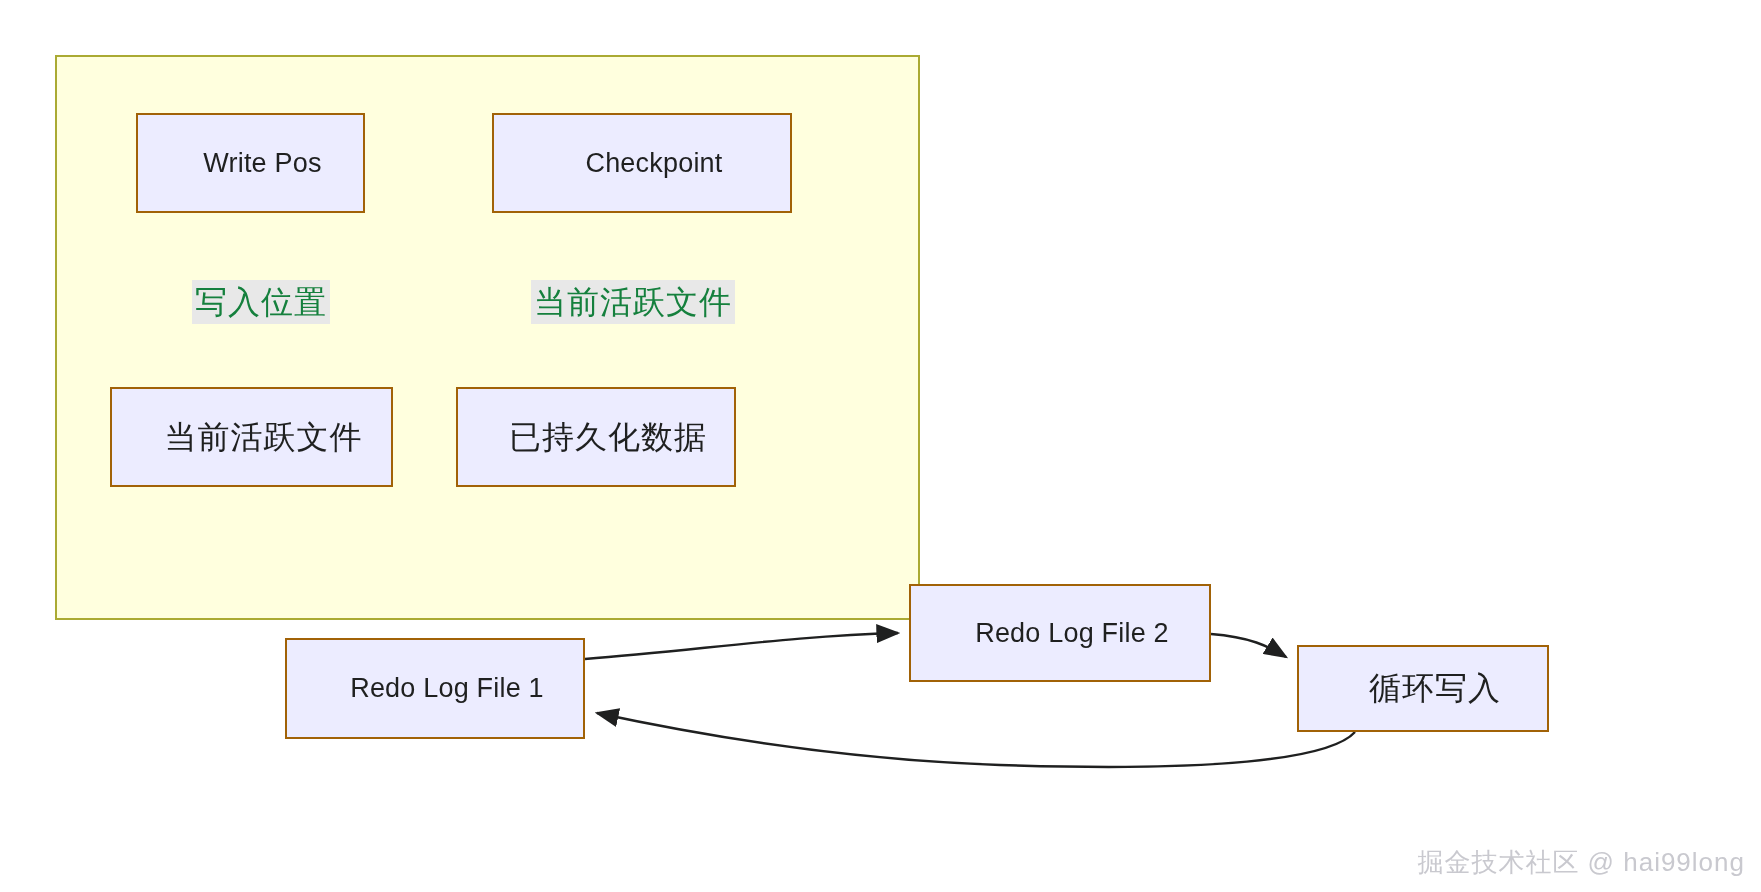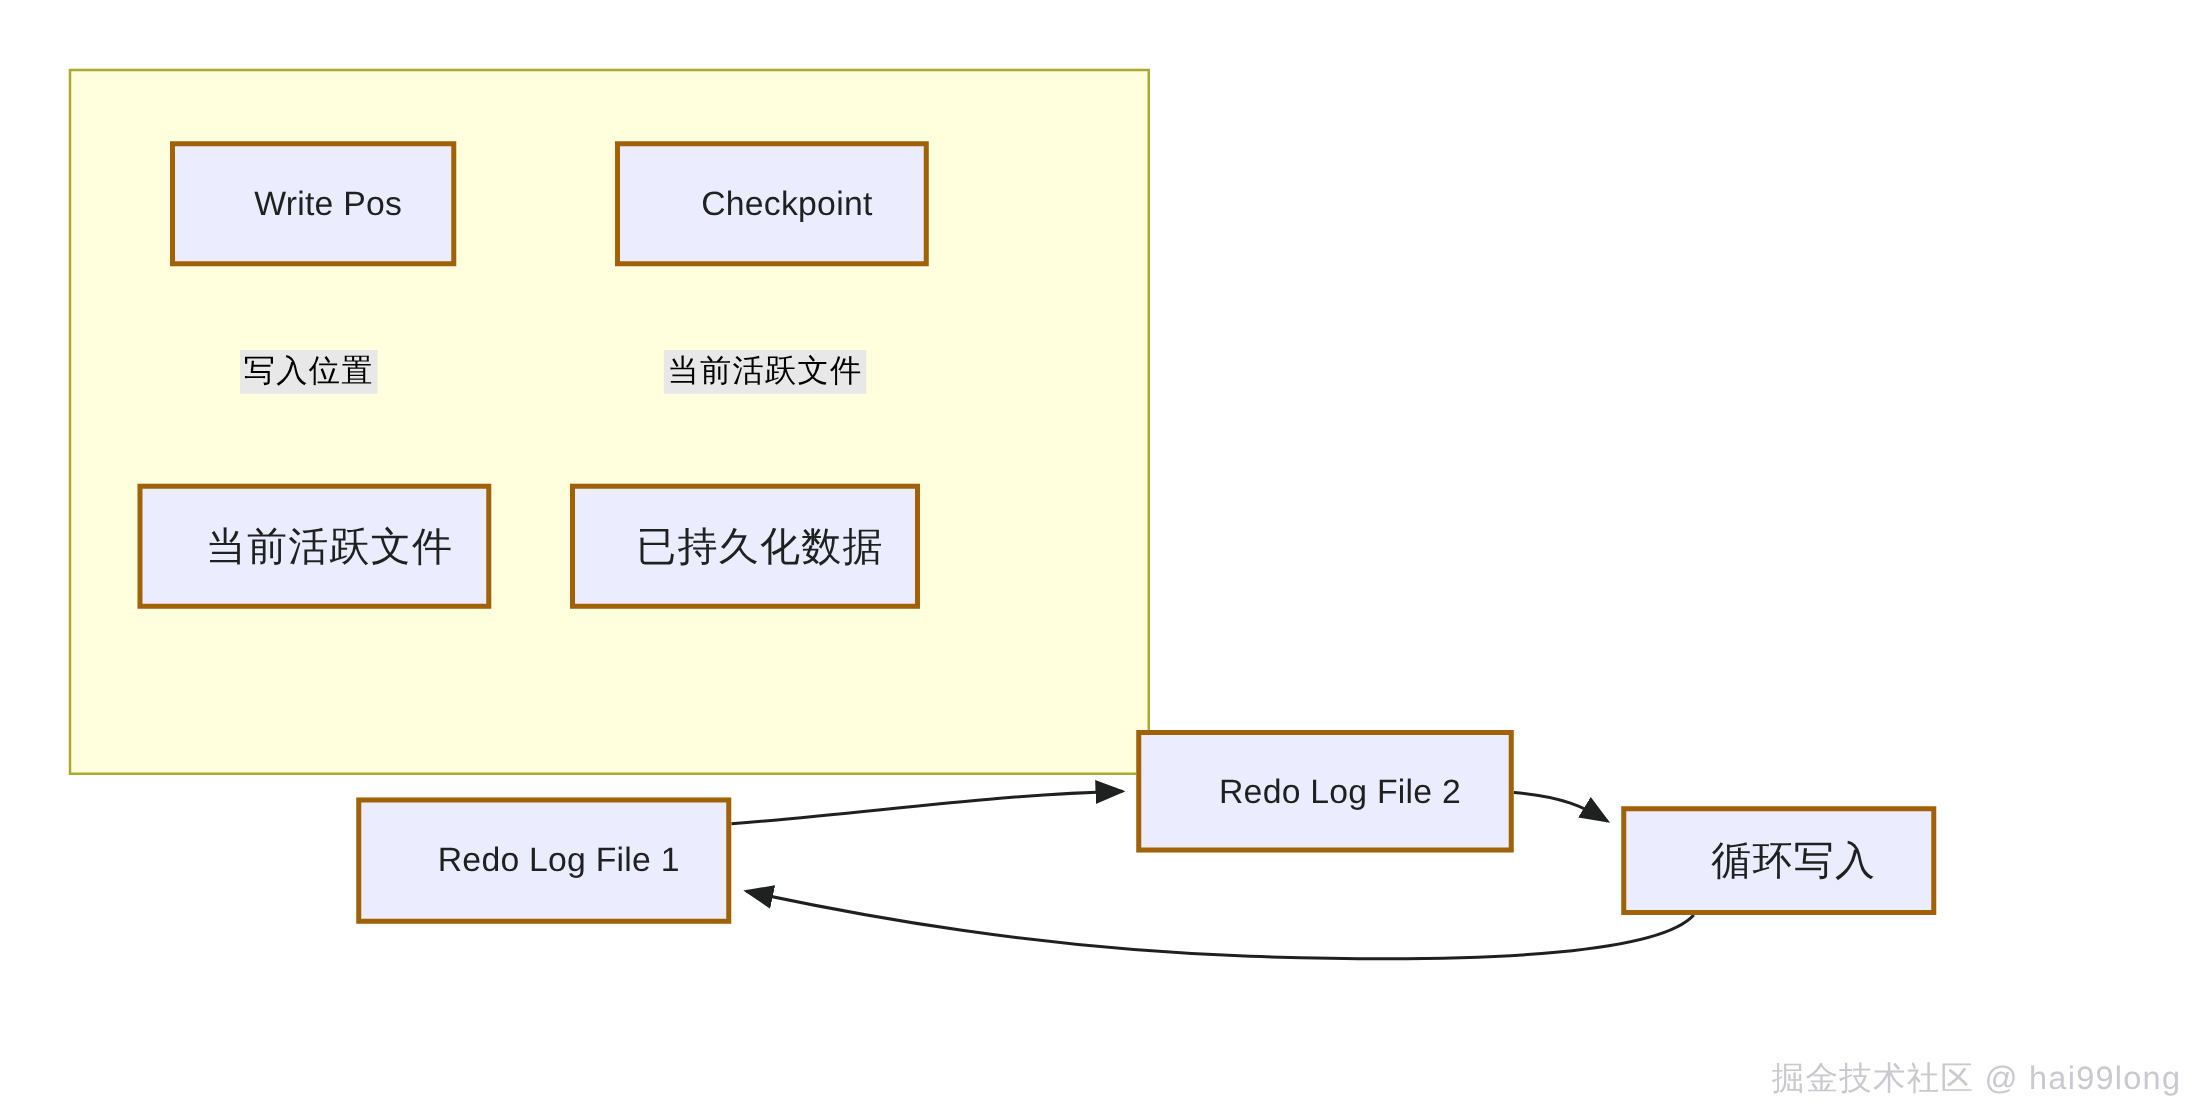--- a/index.html
+++ b/index.html
@@ -43,54 +43,54 @@
     height: 565px;
     background: #ffffde;
     border: 2px solid #aaaa33;
     box-sizing: border-box;
   }
 
   
   .node {
     position: absolute;
     background: #ececff;
-    border: 4px solid #a16207;
+    border: 2px solid #a16207;
     box-sizing: border-box;
     display: flex;
     align-items: center;
     justify-content: center;
     color: #1f2020;
     font-size: 27px;
     line-height: 1.2;
     letter-spacing: 0.2px;
     text-align: center;
     white-space: nowrap;
     padding-left: 24px;
   }
   .node.cjk {
     font-size: 32px;
     letter-spacing: 1px;
   }
 
   
   #node-write-pos        { left: 136px;  top: 113px; width: 229px;  height: 100px; }
-  #node-checkpoint       { left: 492px;  top: 113px; width: 251px;  height: 100px; }
+  #node-checkpoint       { left: 492px;  top: 113px; width: 300px;  height: 100px; }
   #node-active-file      { left: 110px;  top: 387px; width: 283px;  height: 100px; }
   #node-persisted-data   { left: 456px;  top: 387px; width: 280px;  height: 100px; }
 
   #node-redo-file-1      { left: 285px;  top: 638px; width: 300px;  height: 101px; }
   #node-redo-file-2      { left: 909px;  top: 584px; width: 302px;  height: 98px;  }
   #node-cyclic-write     { left: 1297px; top: 645px; width: 252px;  height: 87px;  }
 
   
   .edge-label {
     position: absolute;
     background: #e8e8e8;
-    color: #000000;
-    font-size: 25px;
+    color: #15803d;
+    font-size: 32px;
     letter-spacing: 1px;
     white-space: nowrap;
     padding: 2px 3px;
     box-sizing: border-box;
     line-height: 1.25;
   }
   #edge-label-write-pos   { left: 192px; top: 280px; }
   #edge-label-checkpoint  { left: 531px; top: 280px; }
 
   

